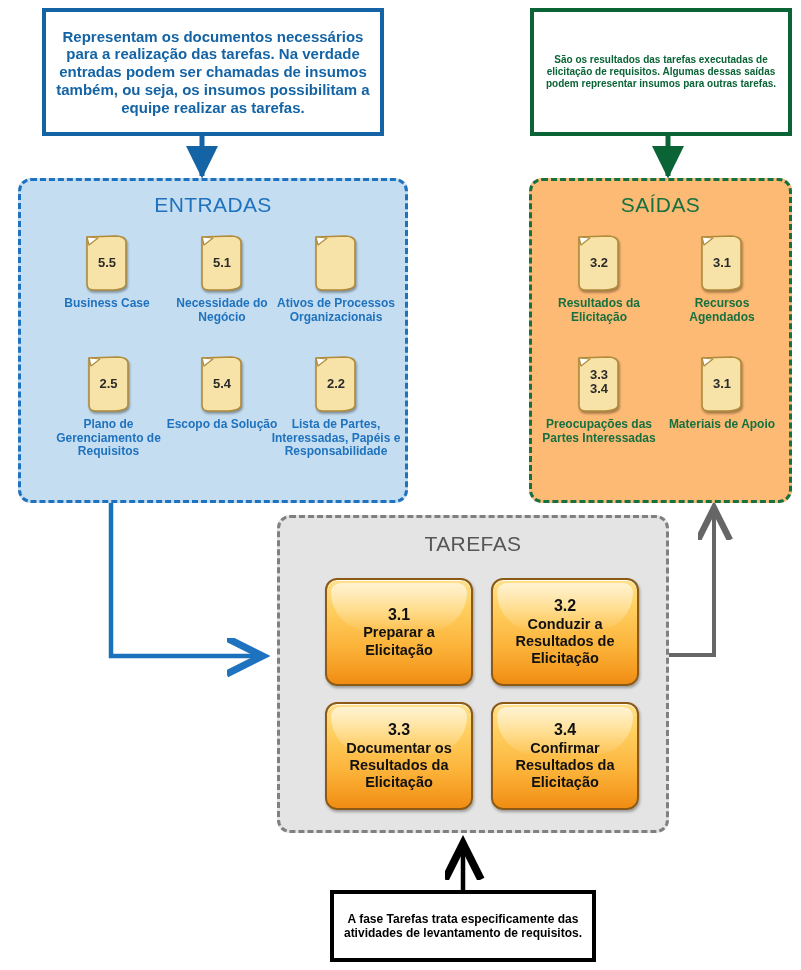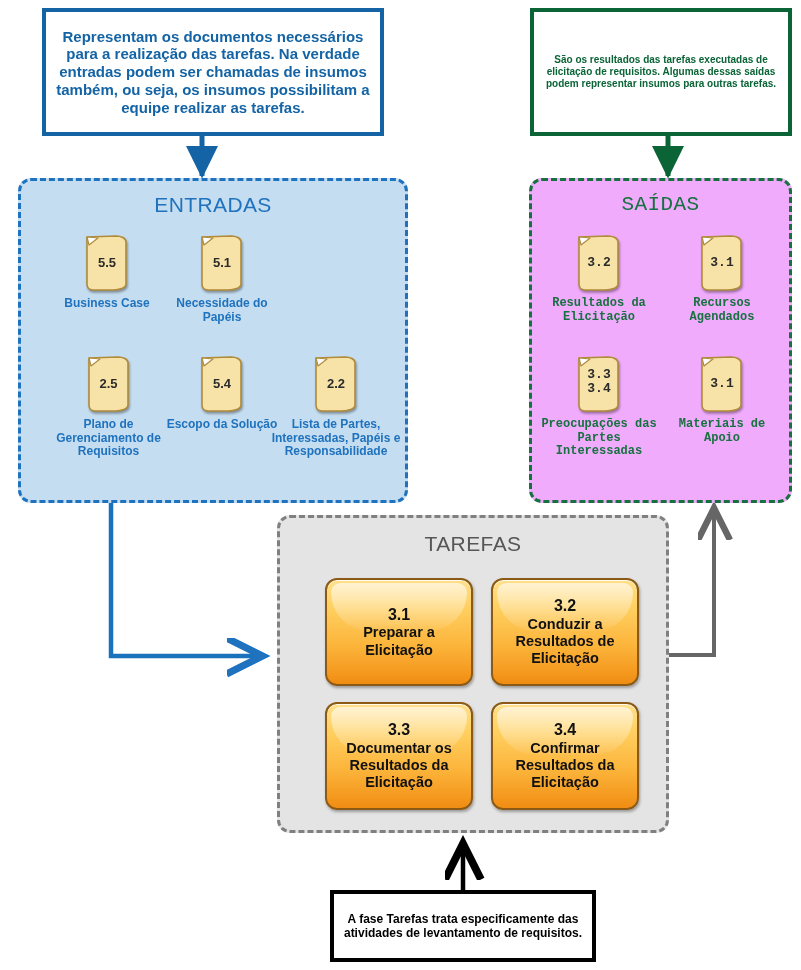--- a/index.html
+++ b/index.html
@@ -26,21 +26,21 @@
   .note span { display: block; padding: 0 6px; }
 
   
   .panel {
     position: absolute;
     border-radius: 13px;
     border-width: 3px;
     border-style: dashed;
   }
   .panel-entradas { background: #c5ddf0; border-color: #1f72bd; }
-  .panel-saidas   { background: #f0abfc; border-color: #17703f; font-family: Liberation Mono, monospace; }
+  .panel-saidas   { background: #fdba74; border-color: #17703f; }
   .panel-tarefas  { background: #e4e4e4; border-color: #808080; }
 
   .panel-title {
     position: absolute; left: 0; right: 0;
     text-align: center;
     font-size: 21px;
     letter-spacing: .4px;
   }
   .t-blue  { color: #1f72bd; }
   .t-green { color: #17703f; }
@@ -158,23 +158,33 @@
     </div>
 
     <div class="docitem" style="left:141px; top:53px;">
       <div class="docicon">
         <svg viewBox="0 0 48 58">
           <path d="M4,3 L33,2 C38,2 43,4 43,8 L43,50 C43,54 36,56 30,56 L10,56 C6,56 4,53 4,50 Z" fill="#f7e3a8" stroke="#b08b3a" stroke-width="1.6" stroke-linejoin="round"></path>
           <path d="M4,3 L15,4 L6,11 Z" fill="#ffffff" stroke="#b08b3a" stroke-width="1.2" stroke-linejoin="round"></path>
         </svg>
         <div class="docnum">5.1</div>
       </div>
-      <div class="doclabel lbl-blue">Necessidade do Papéis</div>
-    </div>
-
+      <div class="doclabel lbl-blue">Necessidade do Negócio</div>
+    </div>
+
+    <div class="docitem" style="left:250px; top:53px; width:130px;">
+      <div class="docicon">
+        <svg viewBox="0 0 48 58">
+          <path d="M4,3 L33,2 C38,2 43,4 43,8 L43,50 C43,54 36,56 30,56 L10,56 C6,56 4,53 4,50 Z" fill="#f7e3a8" stroke="#b08b3a" stroke-width="1.6" stroke-linejoin="round"></path>
+          <path d="M4,3 L15,4 L6,11 Z" fill="#ffffff" stroke="#b08b3a" stroke-width="1.2" stroke-linejoin="round"></path>
+        </svg>
+        <div class="docnum"></div>
+      </div>
+      <div class="doclabel lbl-blue">Ativos de Processos Organizacionais</div>
+    </div>
 
     <div class="docitem" style="left:20px; top:174px; width:135px;">
       <div class="docicon">
         <svg viewBox="0 0 48 58">
           <path d="M4,3 L33,2 C38,2 43,4 43,8 L43,50 C43,54 36,56 30,56 L10,56 C6,56 4,53 4,50 Z" fill="#f7e3a8" stroke="#b08b3a" stroke-width="1.6" stroke-linejoin="round"></path>
           <path d="M4,3 L15,4 L6,11 Z" fill="#ffffff" stroke="#b08b3a" stroke-width="1.2" stroke-linejoin="round"></path>
         </svg>
         <div class="docnum">2.5</div>
       </div>
       <div class="doclabel lbl-blue">Plano de Gerenciamento de Requisitos</div>

